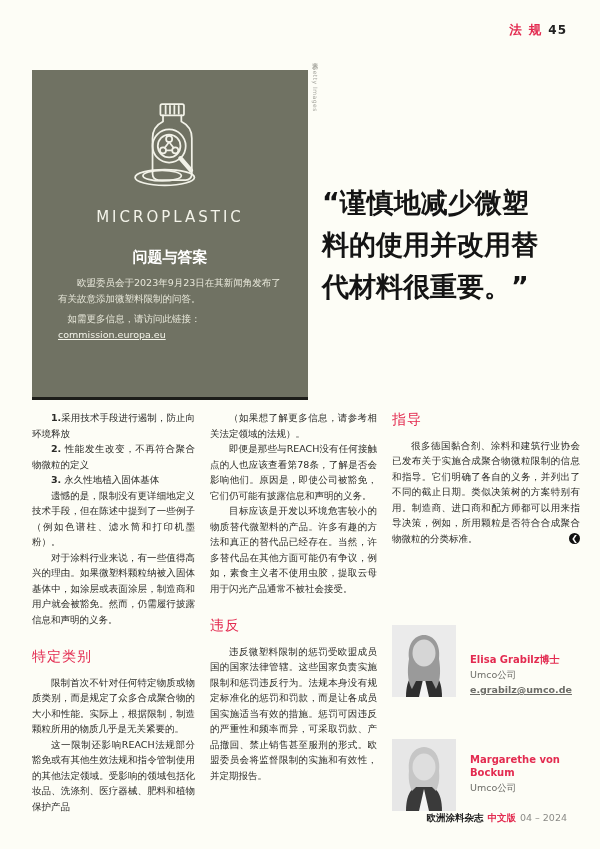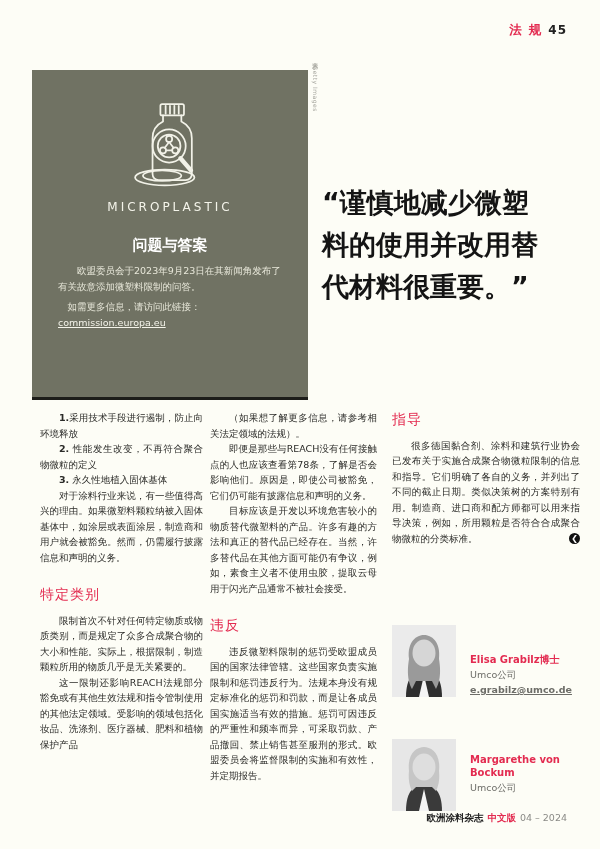--- a/index.html
+++ b/index.html
@@ -14,39 +14,39 @@
   .section-label{ color:#e32b50; font-weight:bold; font-size:12.5px; letter-spacing:7px; }
   .page-number{ color:#222; font-size:12px; font-weight:bold; letter-spacing:1px; }
 
   
   .info-box{
     position:absolute; left:32px; top:70px; width:276px; height:330px;
     background:#707263; border-bottom:3px solid #1d1d1a;
     color:#f1f1e6; text-align:center; padding:26px 26px 0 26px;
   }
   .mp-icon{ display:block; margin:0 auto; }
-  .mp-label{ font-size:12px; letter-spacing:3px; color:#f4f4ea; margin-top:4px; }
+  .mp-label{ font-size:15px; letter-spacing:3px; color:#f4f4ea; margin-top:12px; }
   .box-title{ font-size:15px; font-weight:bold; margin-top:22px; color:#ffffff; }
   .box-intro{ margin-top:8px; font-size:9.5px; line-height:16px; text-align:left; text-indent:2em; color:#e7e7d9;}
   .box-link-line{ margin-top:4px; font-size:9.5px; line-height:16px; text-align:left; text-indent:1em; color:#e7e7d9;}
   .box-link{ color:#f4f4ea; text-decoration:underline; cursor:pointer; }
   .photo-credit{
     position:absolute; left:310px; top:58px; writing-mode:vertical-rl;
     font-size:6px; color:#a8a8a0; letter-spacing:0.5px;
   }
 
   
   .quote{
     position:absolute; left:322px; top:182px; width:225px;
     font-size:27px; line-height:42px; font-weight:600; color:#141414;
   }
 
   
   .col{ position:absolute; top:410px; font-size:9.5px; line-height:15.5px; text-align:justify; color:#2b2b28; }
-  .col1{ left:40px;  width:163px; }
+  .col1{ left:32px;  width:163px; }
   .col2{ left:210px; width:167px; }
   .col3{ left:392px; width:188px; }
   .body-p{ text-indent:2em; }
   .list-num{ font-weight:bold; }
   .col-heading{
     color:#e32b50; font-weight:normal; font-size:14px;
     margin:22px 0 10px 0; text-indent:0; letter-spacing:1px;
   }
   .col3 .col-heading{ margin-top:2px; }
   .last-p{ position:relative; }
@@ -111,20 +111,21 @@
     </p>
   </div>
   <div class="photo-credit">来源：Getty Images</div>
 
   <div class="quote">“谨慎地减少微塑料的使用并改用替代材料很重要。”</div>
 
   <div class="col col1">
     <p class="body-p"><span class="list-num">1.</span><span>采用技术手段进行遏制，防止向环境释放</span></p>
     <p class="body-p"><span class="list-num">2.</span><span> 性能发生改变，不再符合聚合物微粒的定义</span></p>
     <p class="body-p"><span class="list-num">3.</span><span> 永久性地植入固体基体</span></p>
+    <p class="body-p">遗憾的是，限制没有更详细地定义技术手段，但在陈述中提到了一些例子（例如色谱柱、滤水筒和打印机墨粉）。</p>
     <p class="body-p">对于涂料行业来说，有一些值得高兴的理由。如果微塑料颗粒纳被入固体基体中，如涂层或表面涂层，制造商和用户就会被豁免。然而，仍需履行披露信息和声明的义务。</p>
     <h3 class="col-heading">特定类别</h3>
     <p class="body-p">限制首次不针对任何特定物质或物质类别，而是规定了众多合成聚合物的大小和性能。实际上，根据限制，制造颗粒所用的物质几乎是无关紧要的。</p>
     <p class="body-p">这一限制还影响REACH法规部分豁免或有其他生效法规和指令管制使用的其他法定领域。受影响的领域包括化妆品、洗涤剂、医疗器械、肥料和植物保护产品</p>
   </div>
 
   <div class="col col2">
     <p class="body-p">（如果想了解更多信息，请参考相关法定领域的法规）。</p>
     <p class="body-p">即便是那些与REACH没有任何接触点的人也应该查看第78条，了解是否会影响他们。原因是，即使公司被豁免，它们仍可能有披露信息和声明的义务。</p>
     <p class="body-p">目标应该是开发以环境危害较小的物质替代微塑料的产品。许多有趣的方法和真正的替代品已经存在。当然，许多替代品在其他方面可能仍有争议，例如，素食主义者不使用虫胶，提取云母用于闪光产品通常不被社会接受。</p>

